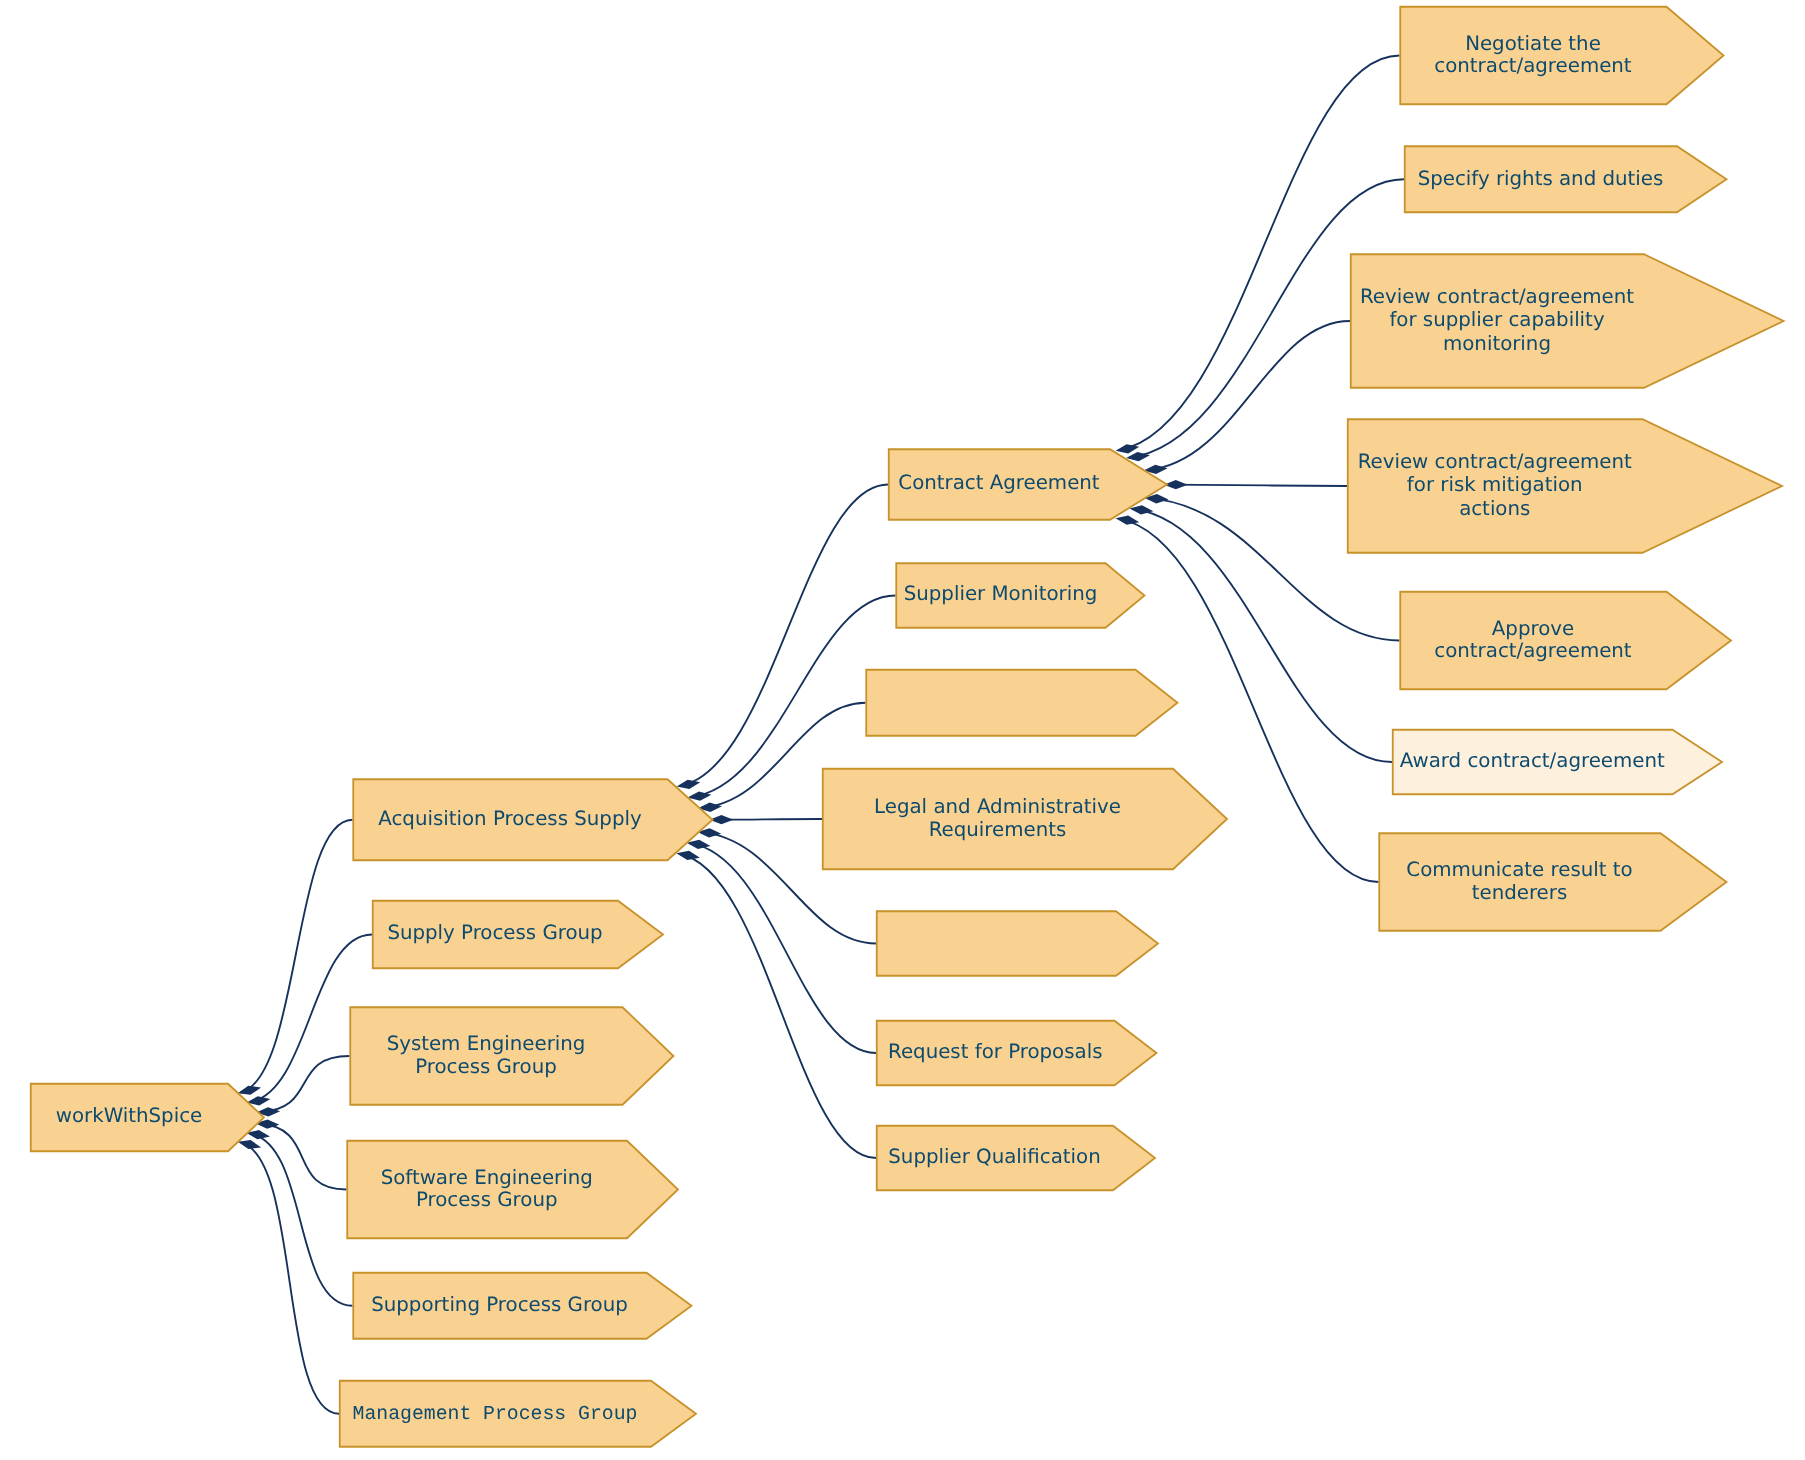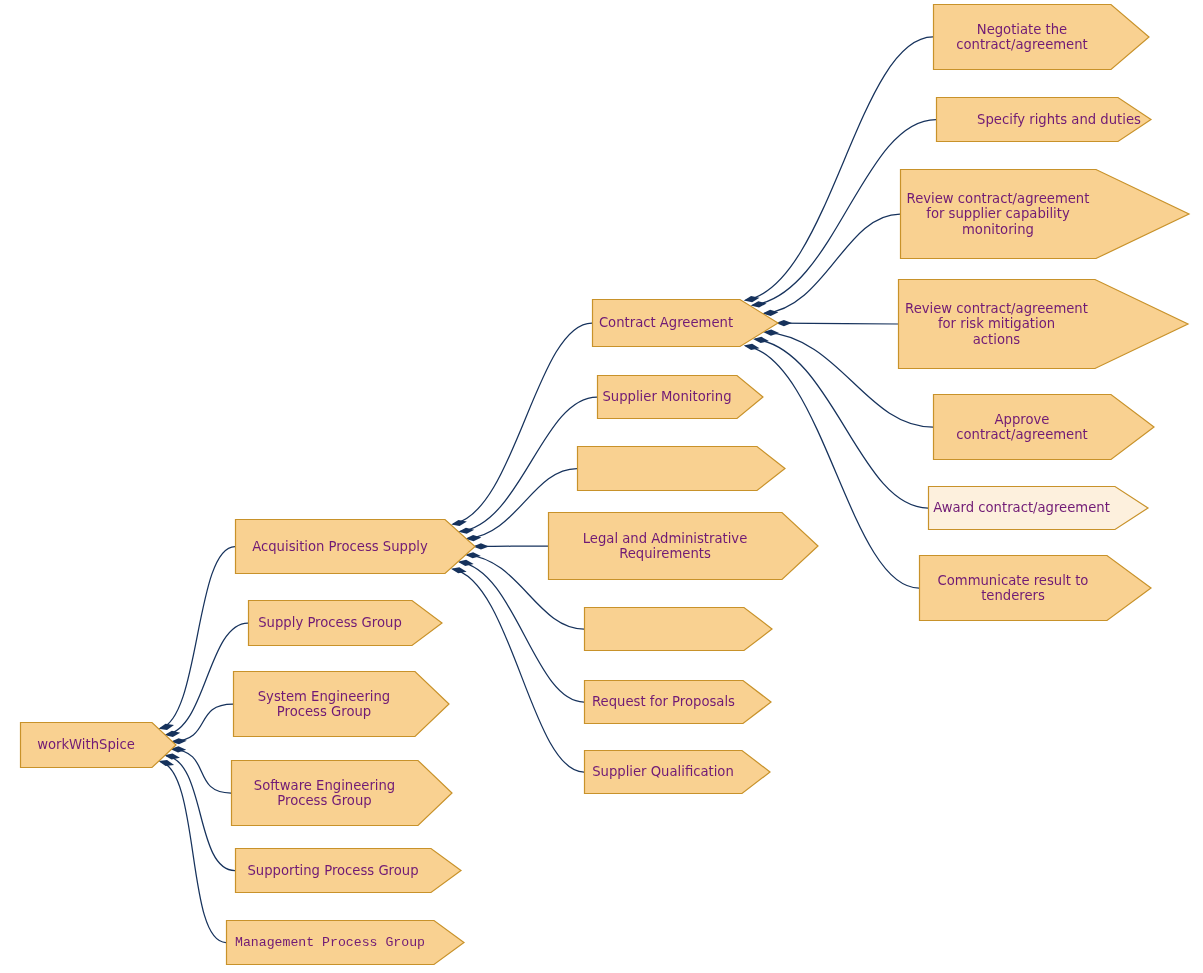--- a/index.html
+++ b/index.html
@@ -5,21 +5,21 @@
   html,body{margin:0;padding:0;background:#ffffff;}
   body{width:1203px;height:973px;font-family:"DejaVu Sans","Liberation Sans",sans-serif;}
   #canvas{position:relative;width:1203px;height:973px;overflow:hidden;background:#ffffff;}
   #edges{position:absolute;left:0;top:0;width:1203px;height:973px;}
   .node{position:absolute;box-sizing:border-box;}
   .node svg{position:absolute;left:0;top:0;overflow:visible;}
   .node .lbl{
     position:absolute;left:0;top:0;
     display:flex;align-items:center;justify-content:center;
     text-align:center;
-    color:#701a75;
+    color:#0c4a6e;
     font-size:13.2px;
     line-height:15.5px;
     white-space:pre-line;
     pointer-events:none;
   }
 </style>
 </head>
 <body>
 
 <div id="canvas">
@@ -155,21 +155,21 @@
         <svg width="218" height="68">
           <polygon points="0.5,0.5 178,0.5 216,33 178,65.5 0.5,65.5" fill="#f9d191" stroke="#c8922a" stroke-width="1.2"></polygon>
         </svg>
         <div class="lbl" style="width: 178px; height: 66px;">Negotiate the
 contract/agreement</div>
       </div>
       <div class="node" style="left: 936px; top: 97px; width: 215px; height: 45px;">
         <svg width="217" height="47">
           <polygon points="0.5,0.5 182,0.5 215,22.5 182,44.5 0.5,44.5" fill="#f9d191" stroke="#c8922a" stroke-width="1.2"></polygon>
         </svg>
-        <div class="lbl" style="width: 182px; height: 45px; margin-left: 32px;">Specify rights and duties</div>
+        <div class="lbl" style="width: 182px; height: 45px;">Specify rights and duties</div>
       </div>
       <div class="node" style="left: 900px; top: 169px; width: 289px; height: 90px;">
         <svg width="291" height="92">
           <polygon points="0.5,0.5 196,0.5 289,45 196,89.5 0.5,89.5" fill="#f9d191" stroke="#c8922a" stroke-width="1.2"></polygon>
         </svg>
         <div class="lbl" style="width: 196px; height: 90px;">Review contract/agreement
 for supplier capability
 monitoring</div>
       </div>
       <div class="node" style="left: 898px; top: 279px; width: 290px; height: 90px;">

